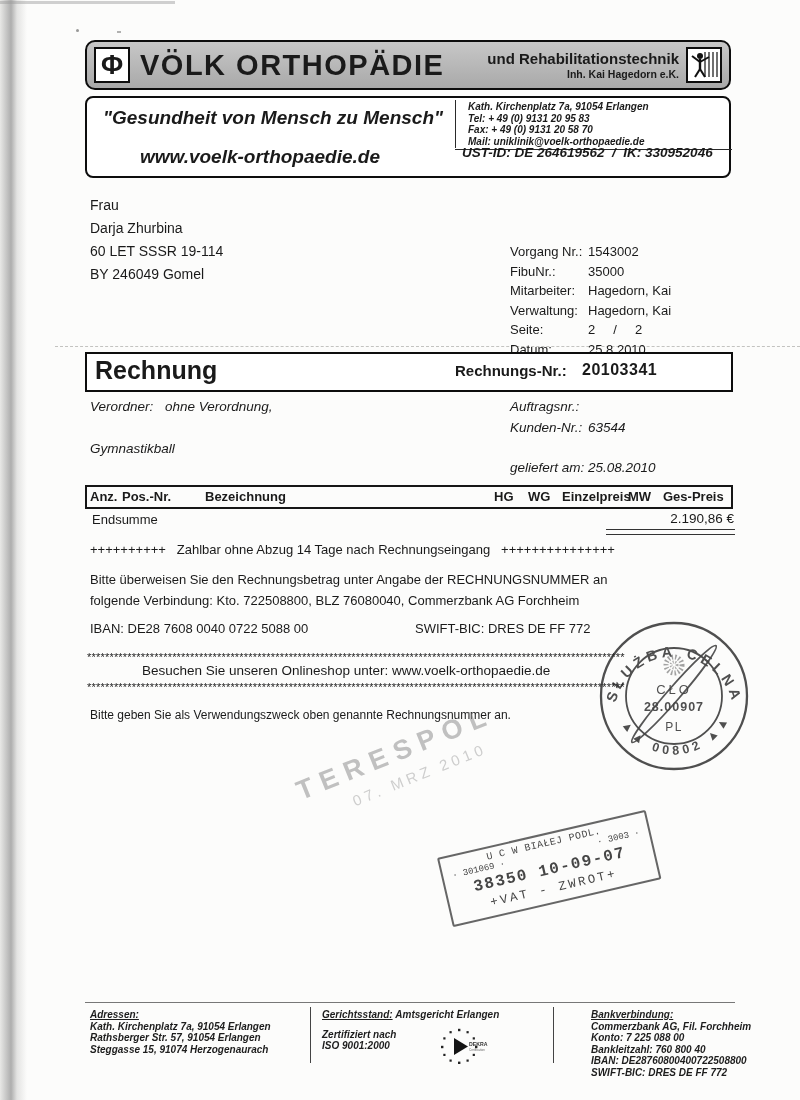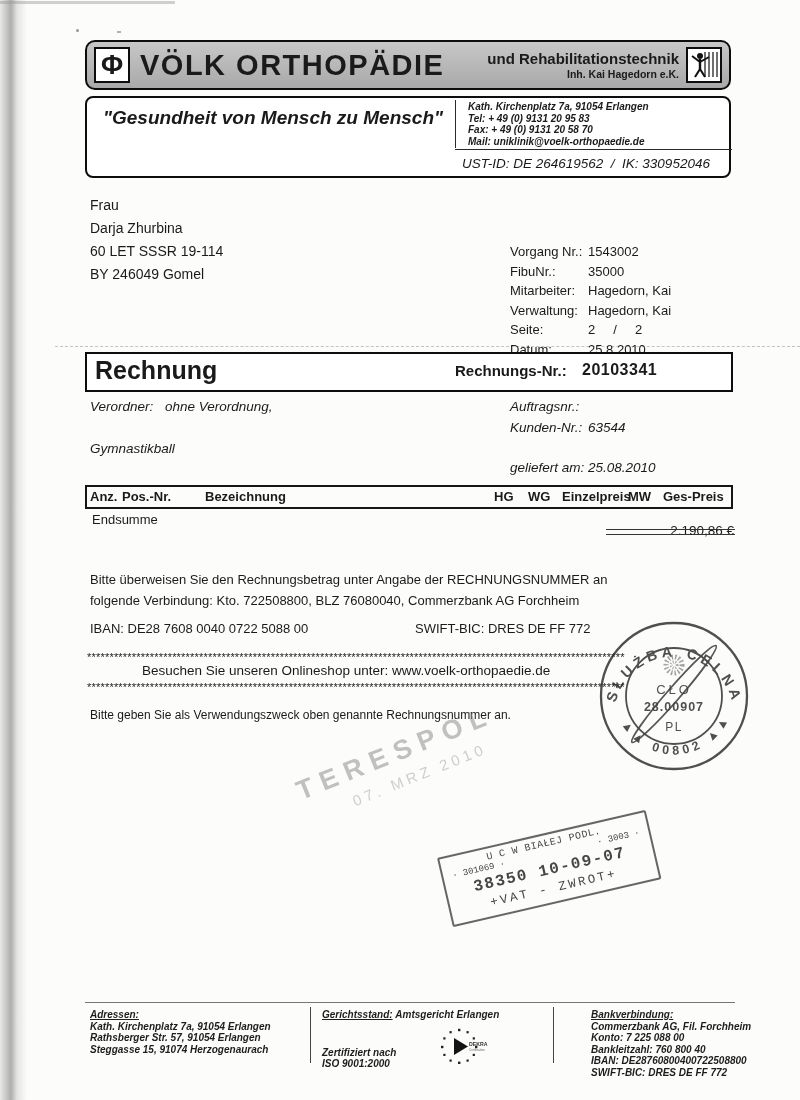--- a/index.html
+++ b/index.html
@@ -30,21 +30,21 @@
   .hdr-fig { width:36px; height:36px; background:#fff; border:2px solid #0d0d0d; box-sizing:border-box; }
 
   
   .info-box { left:85px; top:96px; width:646px; height:82px; box-sizing:border-box;
     border:2px solid #0d0d0d; border-radius:8px; background:#fff; }
   .info-slogan { left:103px; top:107px; font-size:19px; font-weight:bold; font-style:italic; }
   .info-web { left:140px; top:146px; font-size:19px; font-weight:bold; font-style:italic; }
   .info-vline { left:455px; top:100px; width:1px; height:48px; background:#2a2a2a; }
   .info-addr { left:468px; top:101px; font-size:10px; font-weight:bold; font-style:italic; line-height:11.6px; }
   .info-hline { left:455px; top:149px; width:277px; height:1px; background:#2a2a2a; }
-  .info-ust { left:462px; top:156px; font-size:13.5px; font-weight:normal; font-style:italic; }
+  .info-ust { left:462px; top:145px; font-size:13.5px; font-weight:bold; font-style:italic; }
 
   
   .recipient { left:90px; top:194px; font-size:14px; line-height:23px; }
   .meta { left:510px; top:242px; font-size:13px; }
   .meta-row { display:grid; grid-template-columns:78px auto; line-height:19.6px; }
 
   
   .rg-box { left:85px; top:352px; width:648px; height:40px; box-sizing:border-box;
     border:2px solid #0d0d0d; background:#fff; }
   .rg-title { left:95px; top:356px; font-size:25px; font-weight:bold; }
@@ -62,21 +62,21 @@
   .t-gel-l { left:510px; top:460px; }
   .t-gel-v { left:588px; top:460px; }
 
   
   .tbl-box { left:85px; top:485px; width:648px; height:24px; box-sizing:border-box; border:2px solid #161616; }
   .th { font-size:13px; font-weight:bold; top:489px; }
   .th-anz { left:90px; } .th-pos { left:122px; } .th-bez { left:205px; }
   .th-hg { left:494px; } .th-wg { left:528px; } .th-ep { left:562px; }
   .th-mw { left:628px; } .th-gp { left:663px; }
   .endsumme-label { left:92px; top:512px; font-size:13px; }
-  .endsumme-value { left:608px; top:523px; width:126px; text-align:right; font-size:13.5px; }
+  .endsumme-value { left:608px; top:511px; width:126px; text-align:right; font-size:13.5px; }
   .endsumme-rule { left:606px; top:529px; width:129px; height:4px;
     border-top:1px solid #333; border-bottom:1px solid #333; }
 
   .zahlbar { left:90px; top:542px; font-size:13px; }
   .ueb1 { left:90px; top:572px; font-size:13px; }
   .ueb2 { left:90px; top:593px; font-size:13px; }
   .iban { left:90px; top:621px; font-size:13px; }
   .swift { left:415px; top:621px; font-size:13px; }
   .stars { left:87px; top:651px; width:648px; font-size:11px; letter-spacing:.2px;
     white-space:nowrap; overflow:hidden; color:#222; }
@@ -98,21 +98,21 @@
   .rs-3 { font-size:16px; font-weight:bold; letter-spacing:1.5px; margin-top:2px; white-space:nowrap; }
   .rs-4 { font-size:12.5px; letter-spacing:2.5px; margin-top:3px; }
 
   
   .ftr-rule { left:85px; top:1002px; width:650px; height:1px; background:#777; }
   .ftr { font-size:10px; font-weight:bold; font-style:italic; line-height:11.6px; color:#1d1d1d; }
   .ftr-col1 { left:90px; top:1009px; }
   .ftr-div { width:1px; height:56px; background:#444; top:1007px; }
   .ftr-div1 { left:310px; } .ftr-div2 { left:553px; }
   .ftr-col2 { left:322px; top:1009px; width:225px; }
-  .ftr-cert { margin-top:26px; }
+  .ftr-cert { margin-top:8px; }
   .dekra { left:437px; top:1024px; width:54px; height:44px; }
   .ftr-col3 { left:562px; top:1009px;margin-left:29px; }
   .u { text-decoration:underline; }
   svg text { font-family:"Liberation Sans", sans-serif; }
 </style>
 </head>
 <body>
 
 <div class="page">
 
@@ -142,20 +142,21 @@
         <line x1="12" y1="13" x2="4" y2="7" stroke="#111" stroke-width="2"></line>
         <line x1="12" y1="13" x2="21" y2="8" stroke="#111" stroke-width="2"></line>
         <line x1="12" y1="20" x2="7" y2="28" stroke="#111" stroke-width="2"></line>
         <line x1="12" y1="20" x2="17" y2="28" stroke="#111" stroke-width="2"></line>
       </svg>
     </div>
   </div>
 
   <div class="abs info-box"></div>
   <div class="abs info-slogan">"Gesundheit von Mensch zu Mensch"</div>
+  <div class="abs info-web">www.voelk-orthopaedie.de</div>
   <div class="abs info-vline"></div>
   <div class="abs info-addr">
     <div>Kath. Kirchenplatz 7a, 91054 Erlangen</div>
     <div>Tel: + 49 (0) 9131 20 95 83</div>
     <div>Fax: + 49 (0) 9131 20 58 70</div>
     <div>Mail: uniklinik@voelk-orthopaedie.de</div>
   </div>
   <div class="abs info-hline"></div>
   <div class="abs info-ust">UST-ID: DE 264619562&nbsp;&nbsp;/&nbsp;&nbsp;IK: 330952046</div>
 
@@ -214,20 +215,21 @@
   <div class="abs th th-hg">HG</div>
   <div class="abs th th-wg">WG</div>
   <div class="abs th th-ep">Einzelpreis</div>
   <div class="abs th th-mw">MW</div>
   <div class="abs th th-gp">Ges-Preis</div>
 
   <div class="abs endsumme-label">Endsumme</div>
   <div class="abs endsumme-value">2.190,86 €</div>
   <div class="abs endsumme-rule"></div>
 
+  <div class="abs zahlbar">++++++++++&nbsp;&nbsp;&nbsp;Zahlbar ohne Abzug 14 Tage nach Rechnungseingang&nbsp;&nbsp;&nbsp;+++++++++++++++</div>
   <div class="abs ueb1">Bitte überweisen Sie den Rechnungsbetrag unter Angabe der RECHNUNGSNUMMER an</div>
   <div class="abs ueb2">folgende Verbindung: Kto. 722508800, BLZ 76080040, Commerzbank AG Forchheim</div>
   <div class="abs iban">IBAN: DE28 7608 0040 0722 5088 00</div>
   <div class="abs swift">SWIFT-BIC: DRES DE FF 772</div>
   <div class="abs stars">************************************************************************************************************************</div>
   <div class="abs shop">Besuchen Sie unseren Onlineshop unter: www.voelk-orthopaedie.de</div>
   <div class="abs stars stars2">************************************************************************************************************************</div>
   <div class="abs verwendung">Bitte geben Sie als Verwendungszweck oben genannte Rechnungsnummer an.</div>
 
   <div class="abs stamp-round">

